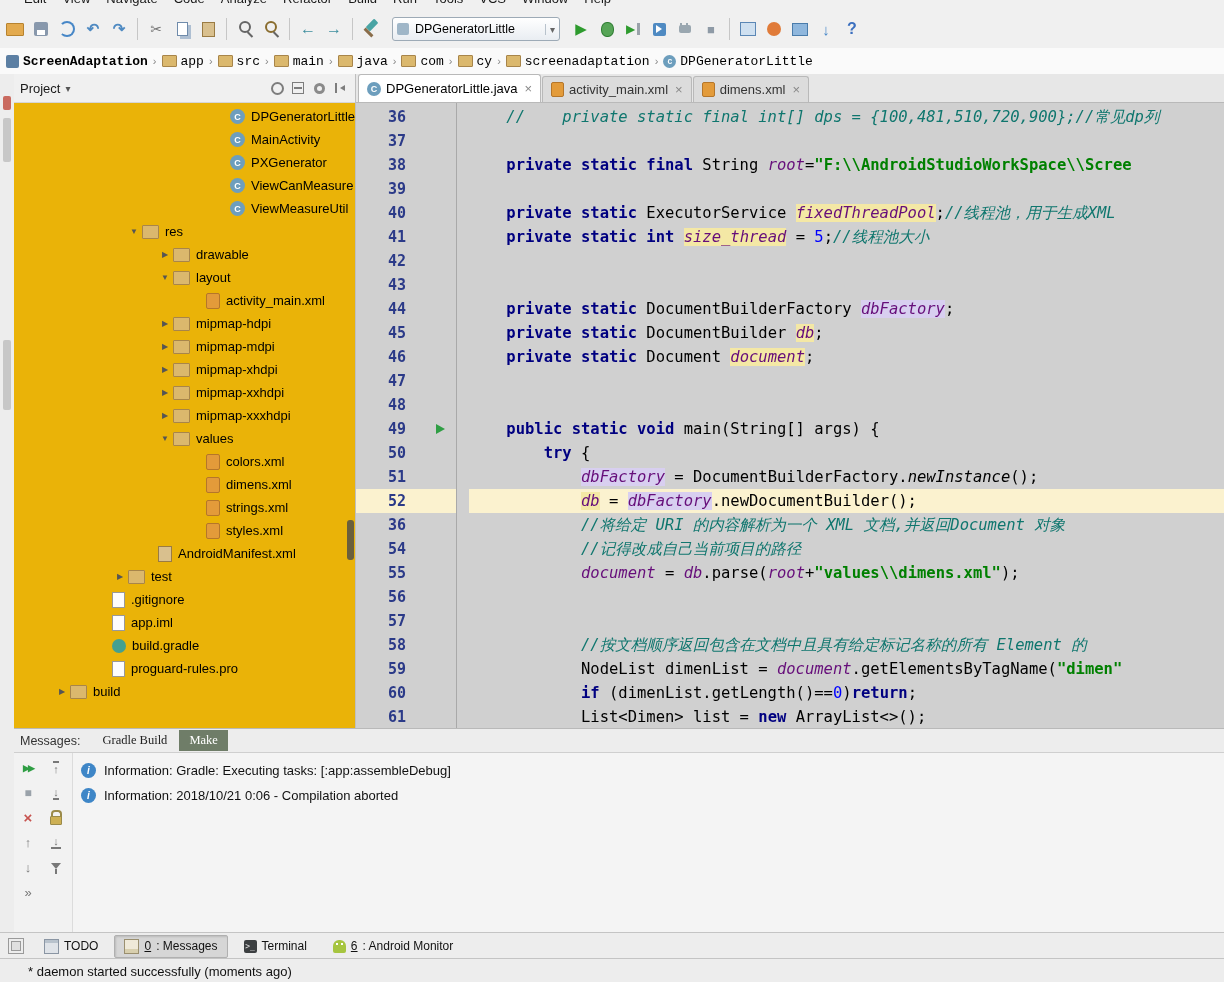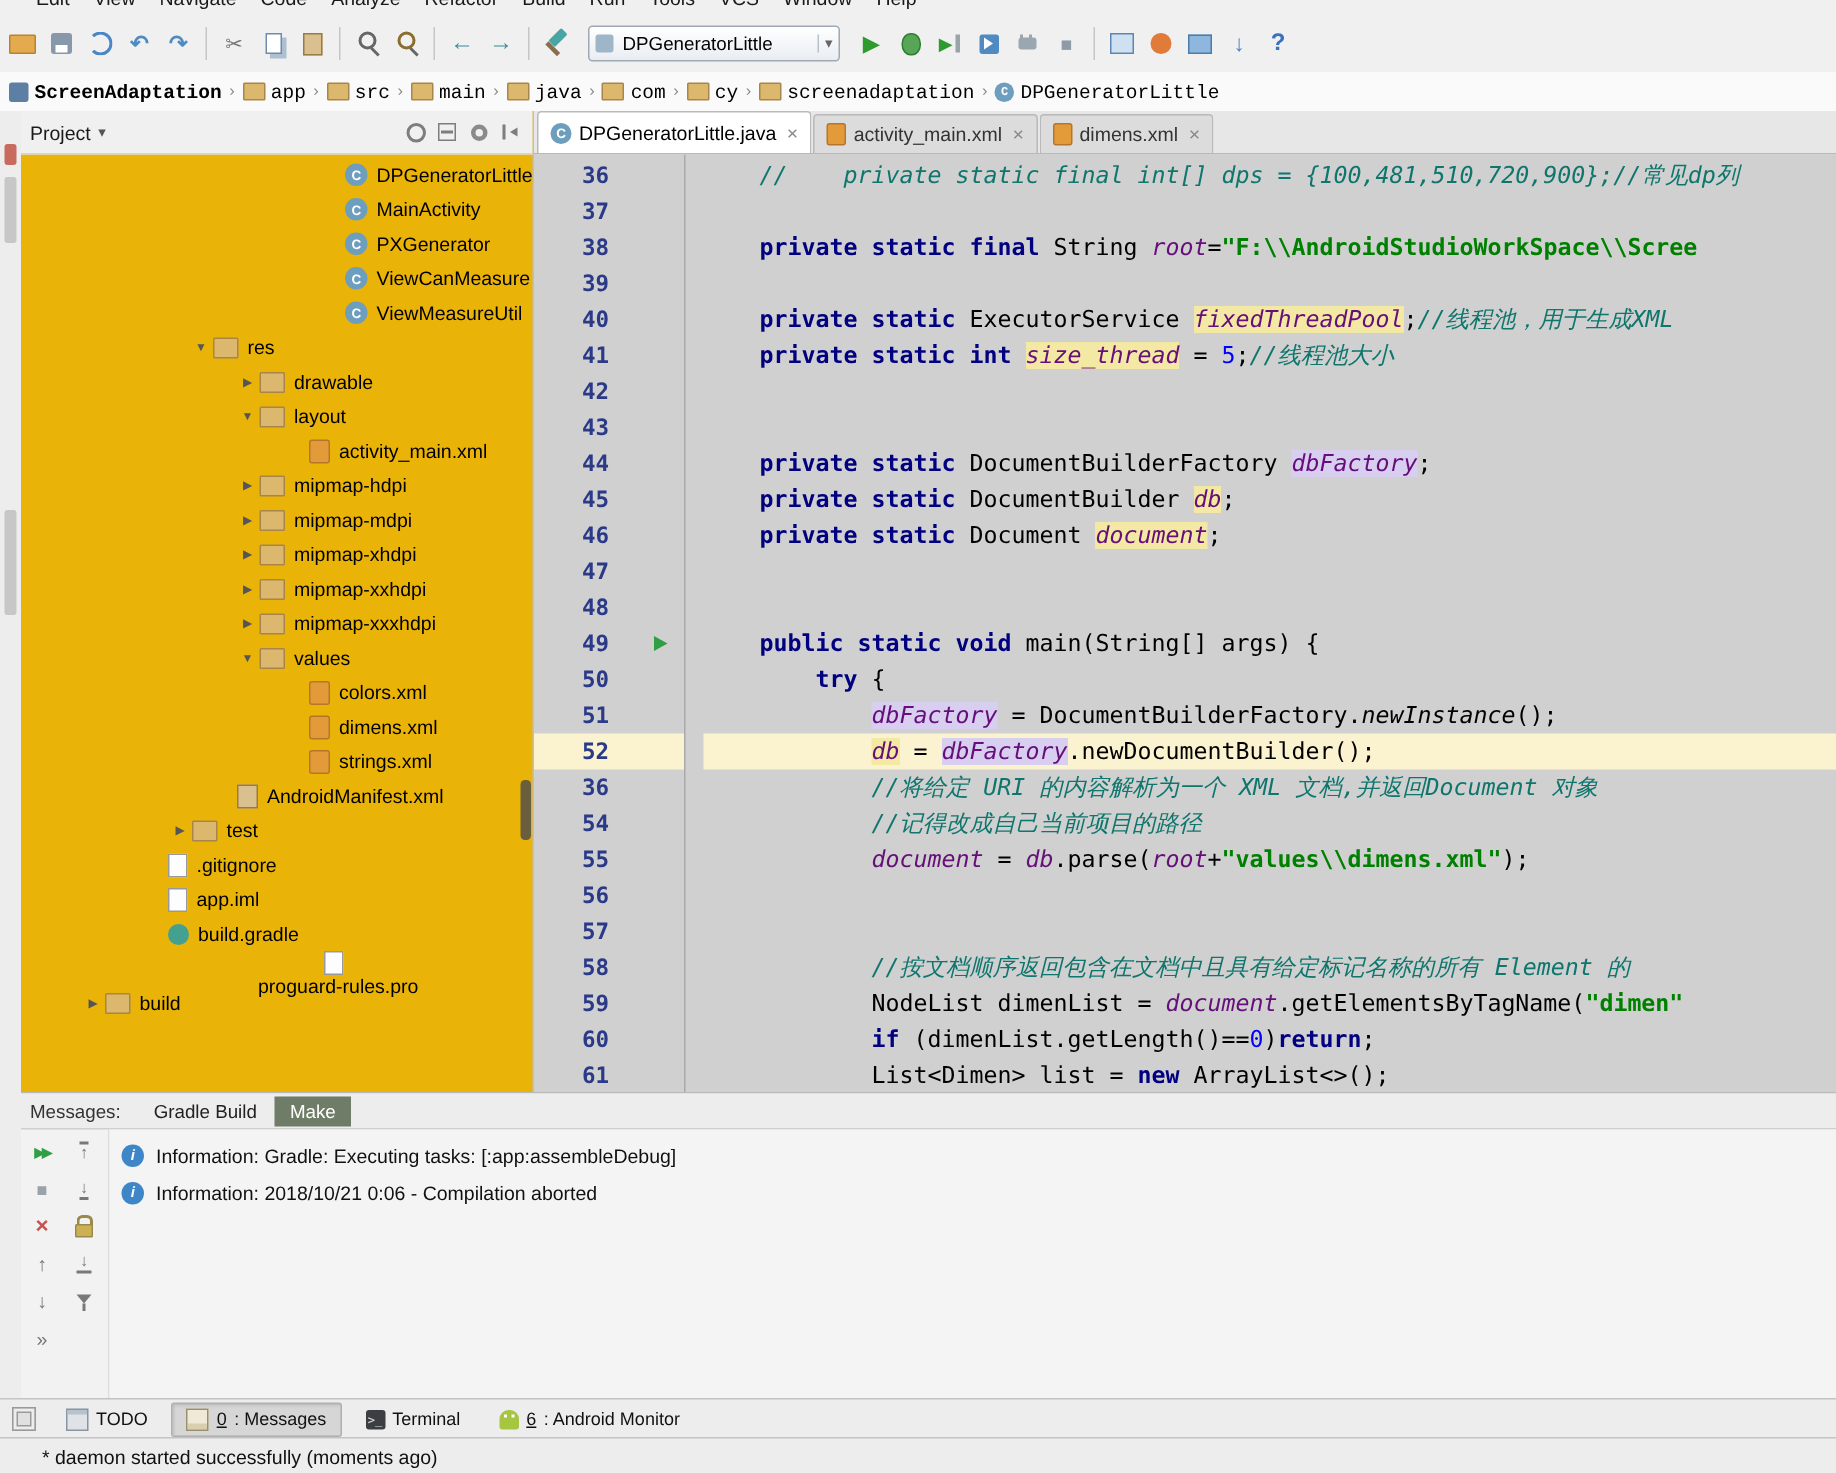--- a/index.html
+++ b/index.html
@@ -128,21 +128,21 @@
   .tk-num{color:#0000ff;}
   .tk-mth{font-style:italic;}
   .tk-pln{color:#000;}
 
   
   .msgs{position:absolute;top:728px;left:14px;right:0;height:204px;background:#f2f2f2;border-top:1px solid #b9b9b9;
     display:flex;flex-direction:column;}
   .mhead{height:23px;flex:none;display:flex;align-items:center;background:#ededed;border-bottom:1px solid #cfcfcf;
     font-size:12.5px;padding-left:6px;}
   .mlabel{color:#333;margin-right:12px;}
-  .mtab{padding:3px 10px;margin-right:2px;color:#222;}
+  .mtab{padding:3px 10px;margin-right:2px;color:#222;font-family:Liberation Serif, serif;}
   .mtab.act{background:#6f7d68;color:#fff;}
   .mbody{flex:1;display:flex;}
   .mtools{width:58px;flex:none;border-right:1px solid #dcdcdc;display:flex;padding-top:2px;}
   .mcol{display:flex;flex-direction:column;width:28px;align-items:center;}
   .mi2{width:26px;height:25px;display:flex;align-items:center;justify-content:center;color:#787878;position:relative;font-size:13px;}
   .mi2 span{pointer-events:none;}
   .mi-rerun span{color:#2f9e44;font-size:9px;letter-spacing:-2px;font-weight:bold;}
   .mi-stop span{color:#9aa2aa;font-size:12px;}
   .mi-close span{color:#c75450;font-size:15px;font-weight:bold;}
   .mi-jump-first span{border-top:2px solid #787878;line-height:12px;font-size:11px;}
@@ -412,20 +412,25 @@
           <div class="ti" style="padding-left: 176px;">
             <span class="arw"></span>
             <span class="fic fic-xml"></span>
             <span class="tlb">dimens.xml</span>
           </div>
           <div class="ti" style="padding-left: 176px;">
             <span class="arw"></span>
             <span class="fic fic-xml"></span>
             <span class="tlb">strings.xml</span>
           </div>
+          <div class="ti" style="padding-left: 176px;">
+            <span class="arw"></span>
+            <span class="fic fic-xml"></span>
+            <span class="tlb">styles.xml</span>
+          </div>
           <div class="ti" style="padding-left: 128px;">
             <span class="arw"></span>
             <span class="fic fic-manifest"></span>
             <span class="tlb">AndroidManifest.xml</span>
           </div>
           <div class="ti" style="padding-left: 98px;">
             <span class="arw">▶</span>
             <span class="fic fic-folder"></span>
             <span class="tlb">test</span>
           </div>
@@ -437,21 +442,21 @@
           <div class="ti" style="padding-left: 82px; text-align: right;">
             <span class="arw"></span>
             <span class="fic fic-file"></span>
             <span class="tlb">app.iml</span>
           </div>
           <div class="ti" style="padding-left: 82px;">
             <span class="arw"></span>
             <span class="fic fic-gradle"></span>
             <span class="tlb">build.gradle</span>
           </div>
-          <div class="ti" style="padding-left: 82px; flex-direction: column;">
+          <div class="ti" style="padding-left: 82px;">
             <span class="arw"></span>
             <span class="fic fic-file"></span>
             <span class="tlb">proguard-rules.pro</span>
           </div>
           <div class="ti" style="padding-left: 40px;">
             <span class="arw">▶</span>
             <span class="fic fic-folder"></span>
             <span class="tlb">build</span>
           </div>
         </div>

